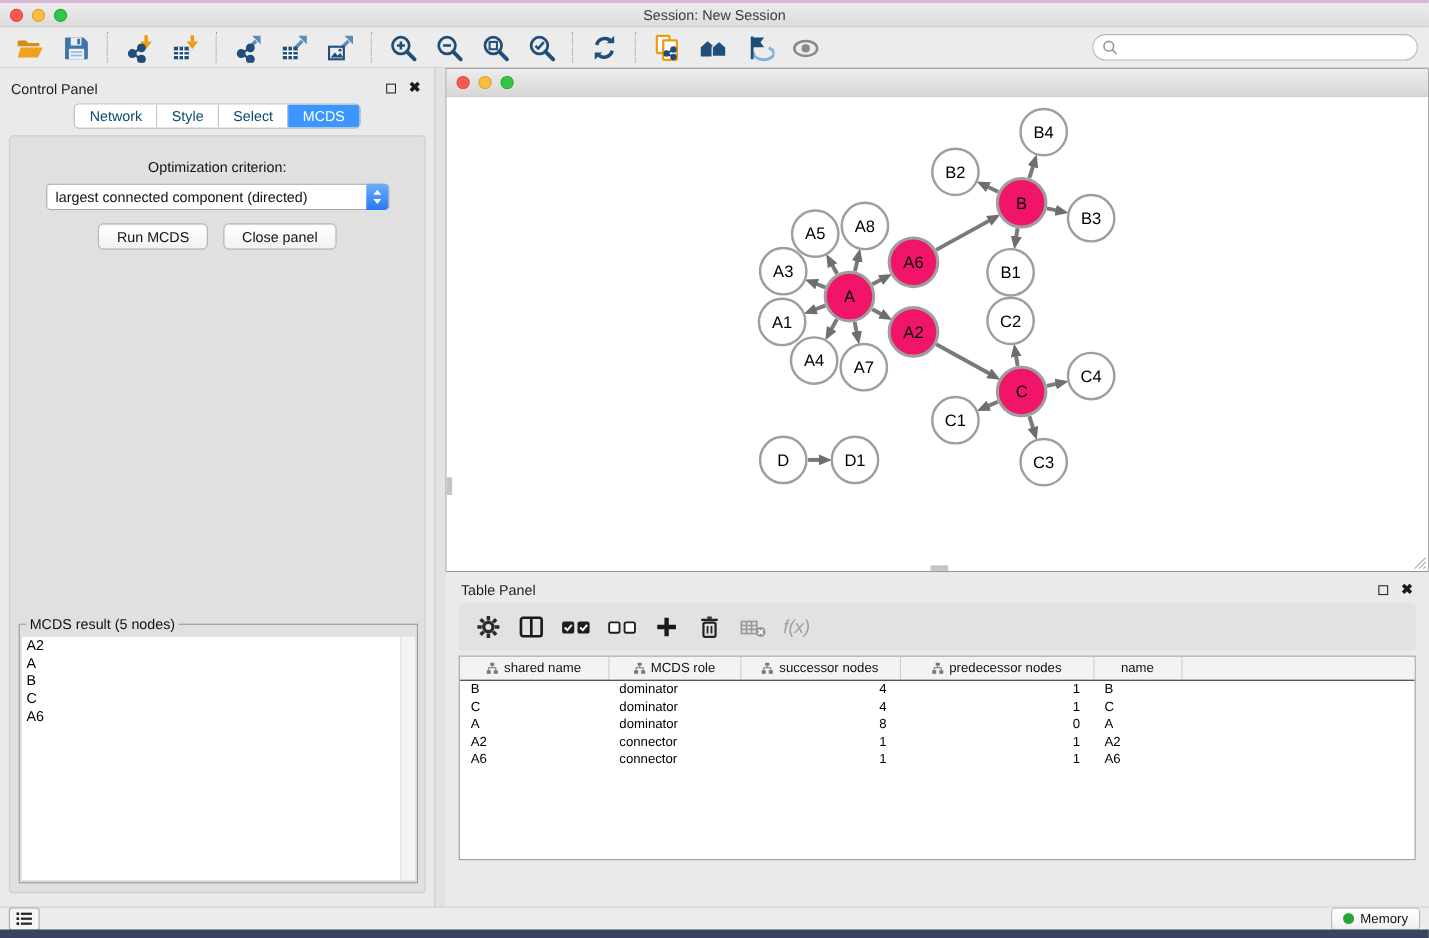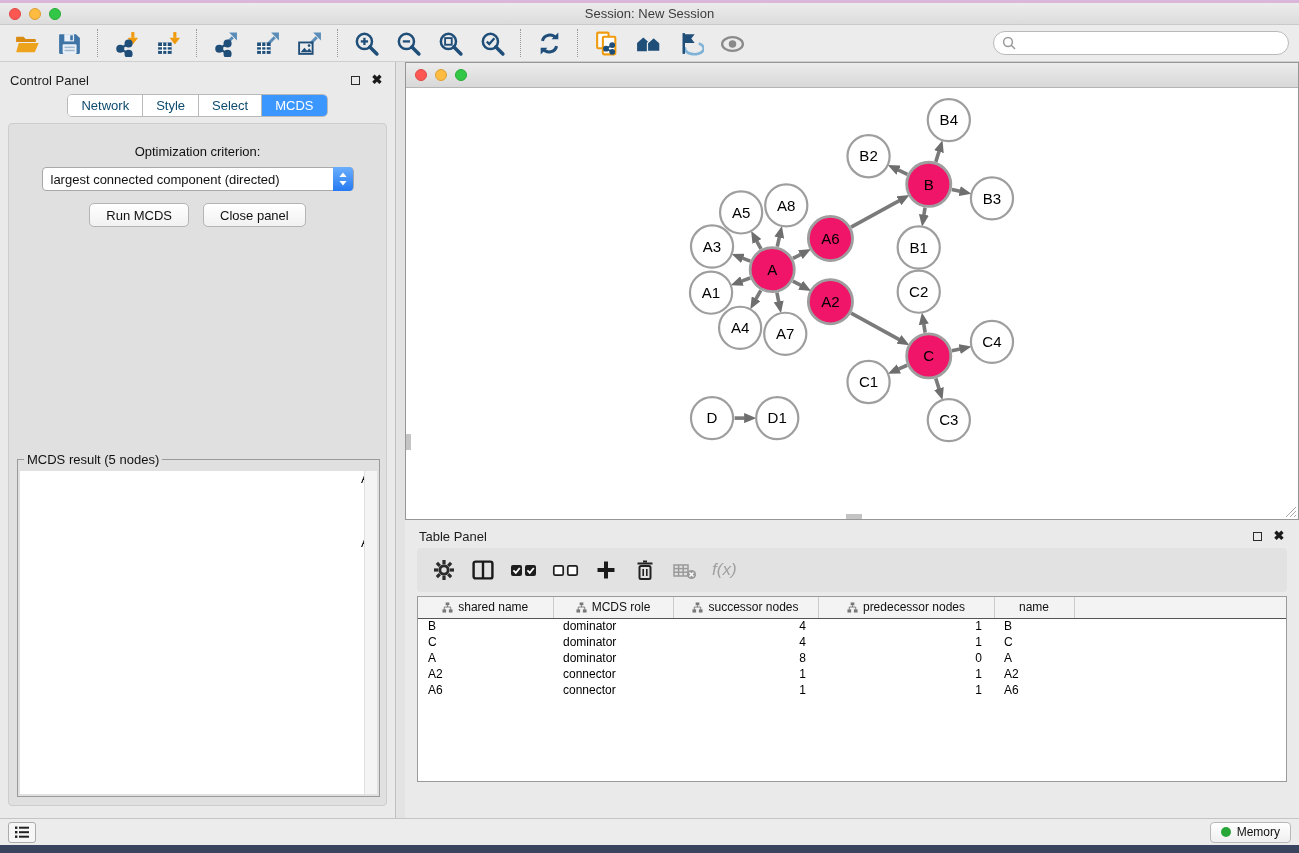--- a/index.html
+++ b/index.html
@@ -54,21 +54,21 @@
   .dropdown { margin:8px auto 0 auto; width:312px; height:24px; background:#fff; border:1px solid #a8a8a8; border-radius:4px;
               position:relative; display:flex; align-items:center; }
   .dropdown .dd-value { font-size:13px; color:#111; padding-left:8px; }
   .dd-stepper { position:absolute; right:0; top:-1px; width:20px; height:24px; border-radius:0 4px 4px 0;
                 background:linear-gradient(#6aaefc,#2579f2); display:flex; align-items:center; justify-content:center; }
   .cp-buttons { display:flex; justify-content:center; gap:14px; margin-top:12px; }
   .btn { height:24px; padding:0 16px; font-size:13px; color:#111; background:linear-gradient(#ffffff,#f1f1f1);
          border:1px solid #b4b4b4; border-radius:5px; }
   .cp-spacer { flex:1; }
 
-  .groupbox { height:338px; margin:0 6px 8px 8px; border:1px solid #9a9a9a; position:relative; padding:11px 2px 2px 2px;text-align:right; }
+  .groupbox { height:236px; margin:0 6px 8px 8px; border:1px solid #9a9a9a; position:relative; padding:11px 2px 2px 2px; }
   .groupbox .gb-label { position:absolute; top:-8px; left:6px; background:#e0e0e0; padding:0 3px; font-size:13px; color:#111; }
   .gb-list { width:100%; height:100%; background:#fff; position:relative; overflow:hidden; }
   .gb-item { font-size:13px; line-height:16px; padding-left:4px; color:#000; }
   .gb-scroll { position:absolute; top:0; right:0; bottom:0; width:13px; background:#f4f4f4; border-left:1px solid #e0e0e0; }
 
   
   .mdi { flex:1; background:#e3e3e3; position:relative; min-width:0; }
 
   .net-window { position:absolute; left:9px; top:0; right:0; height:458px; border:1px solid #979797; background:#fff;
                 display:flex; flex-direction:column; }
@@ -96,21 +96,21 @@
                   font-weight:normal; font-size:12px; color:#111; }
   table.data th:first-child { border-left:none; }
   .th-inner { display:flex; align-items:center; justify-content:center; gap:5px; }
   table.data td { height:16px; font-size:12px; color:#000; white-space:nowrap; overflow:hidden; }
   td.al { text-align:left; padding-left:10px; }
   td.ar { text-align:right; padding-right:12px; }
 
   .tp-tabs { flex:1; display:flex; align-items:center; justify-content:center; }
 
   
-  .statusbar { height:27px; background:#ececec; border-top:1px solid #c4c4c4; display:flex; align-items:center; padding:0 8px; }
+  .statusbar { height:21px; background:#ececec; border-top:1px solid #c4c4c4; display:flex; align-items:center; padding:0 8px; }
   .list-btn { width:28px; height:21px; border:1px solid #ababab; border-radius:3px; background:#f6f6f6;
               display:flex; align-items:center; justify-content:center; }
   .status-spacer { flex:1; }
   .memory-btn { height:21px; border:1px solid #b8b8b8; border-radius:4px; background:linear-gradient(#ffffff,#efefef);
                 display:flex; align-items:center; gap:6px; padding:0 10px; font-size:12px; color:#111; }
   .mem-dot { width:10px; height:10px; border-radius:50%; background:#28a738; }
 </style>
 </head>
 <body>
 

